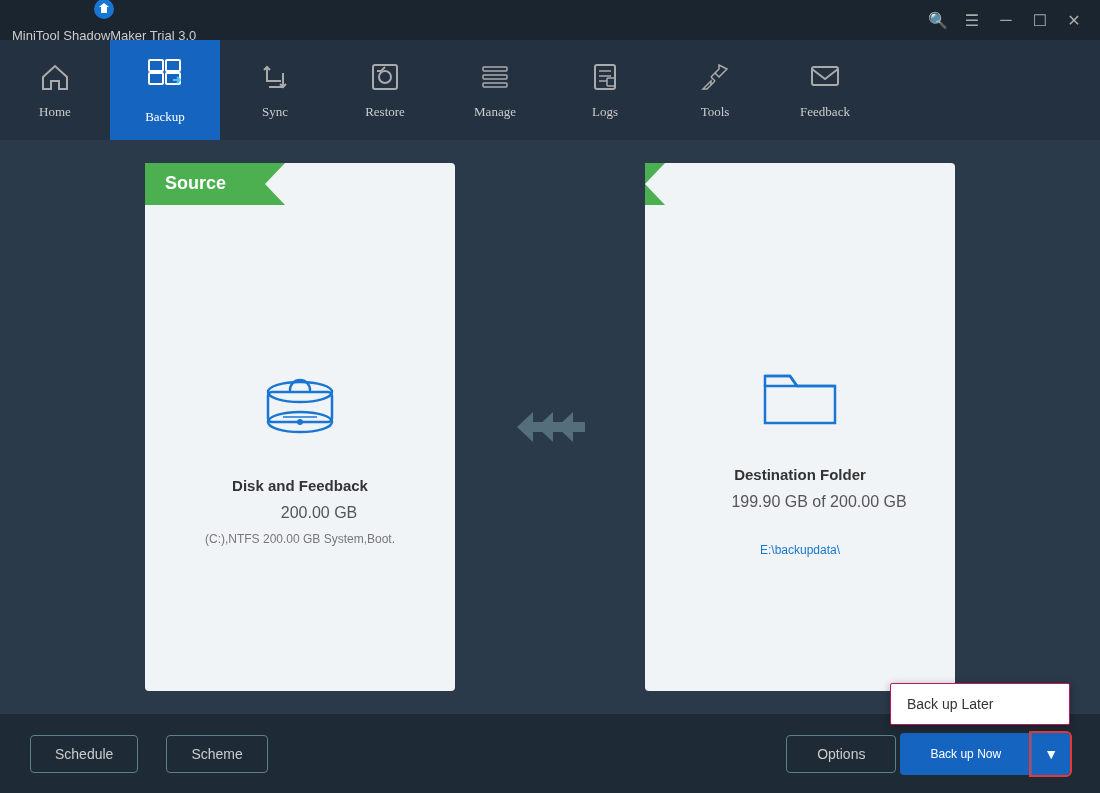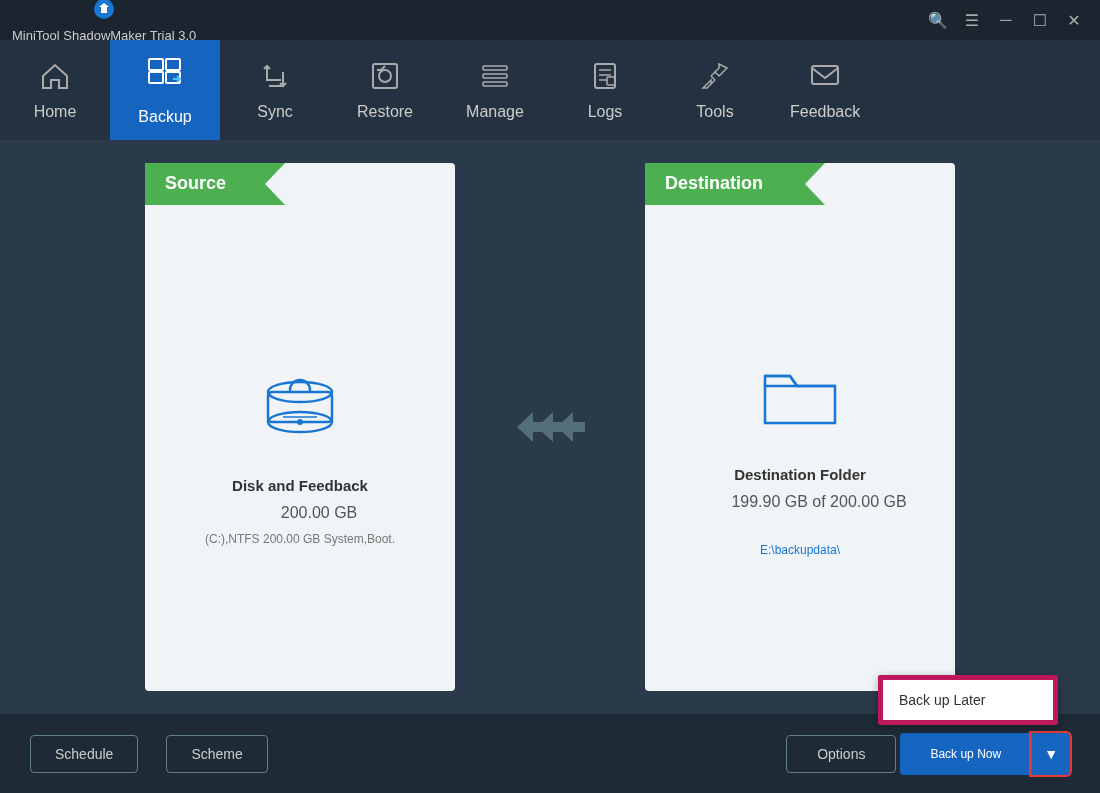--- a/index.html
+++ b/index.html
@@ -72,21 +72,21 @@
     }
     .nav-item.active {
       background: #1565c0;
       color: #fff;
       gap: 16px;
     }
     .nav-icon {
       font-size: 28px;
       line-height: 1;
     }
-    .nav-label { font-size: 16px; }
+    .nav-label { font-size: 13px; font-family: Liberation Serif, serif; }
 
     
     #main-content {
       background: #2a3a4a;
       height: calc(793px - 40px - 100px - 80px);
       display: flex;
       align-items: center;
       justify-content: center;
       gap: 60px;
       padding: 30px 50px;
@@ -231,23 +231,23 @@
       cursor: pointer;
       height: 42px;
       border-radius: 0 4px 4px 0;
       outline: 2px solid #e53935;
     }
 
     
     #backup-dropdown-menu {
       position: absolute;
       bottom: 50px;
-      right: 12px;
+      right: 0;
       background: #fff;
-      border: 5px solid #be185d;
+      border: 1px solid #be185d;
       border-radius: 2px;
       width: 180px;
       z-index: 100;
       box-shadow: 0 2px 8px rgba(0,0,0,0.3);
     }
     #backup-dropdown-menu .dropdown-item {
       padding: 12px 16px;
       font-size: 14px;
       color: #333;
       cursor: pointer;
@@ -403,21 +403,20 @@
   <div id="arrow-area">
     <svg width="70" height="50" viewBox="0 0 70 50" fill="none">
       <path d="M2 25 L18 10 L18 20 L32 20 L32 30 L18 30 L18 40 Z" fill="#546e7a"></path>
       <path d="M22 25 L38 10 L38 20 L52 20 L52 30 L38 30 L38 40 Z" fill="#546e7a"></path>
       <path d="M42 25 L58 10 L58 20 L72 20 L72 30 L58 30 L58 40 Z" fill="#546e7a"></path>
     </svg>
   </div>
 
   <div class="backup-card">
     <div class="card-header">
-      <div class="card-header-main" style="min-width:160px;">Destination</div>
       <div class="card-header-triangle"></div>
       <div class="card-header-dark"></div>
     </div>
     <div class="card-icon-area folder-icon">
       <svg viewBox="0 0 90 90" fill="none">
         <path d="M10 35 L10 72 L80 72 L80 35 Z" stroke="#1976d2" stroke-width="2.5" fill="none"></path>
         <path d="M10 35 L10 25 L35 25 L42 35 L80 35" stroke="#1976d2" stroke-width="2.5" fill="none"></path>
         <path d="M10 25 L35 25 L42 35" stroke="#1976d2" stroke-width="2.5" fill="none"></path>
       </svg>
     </div>

